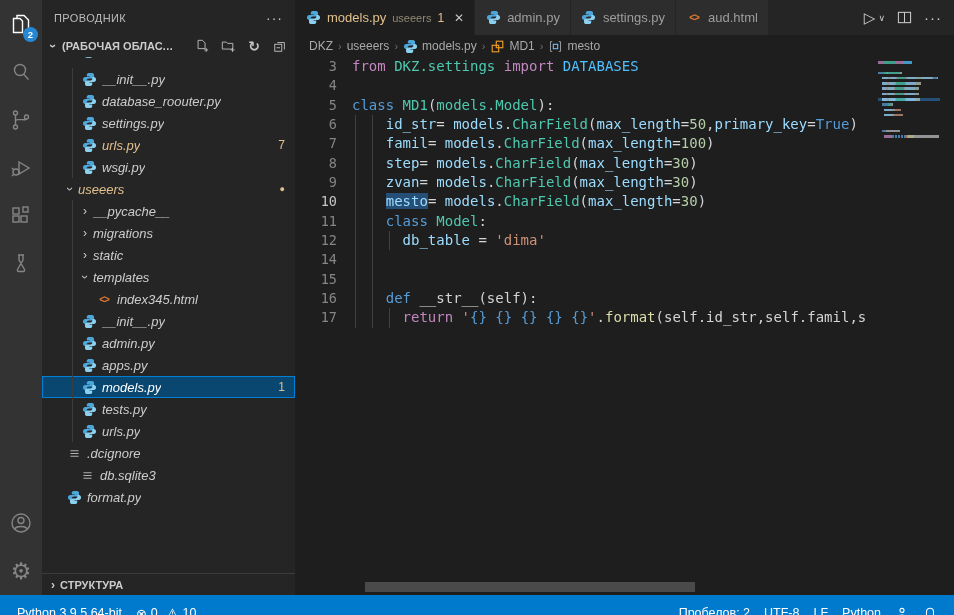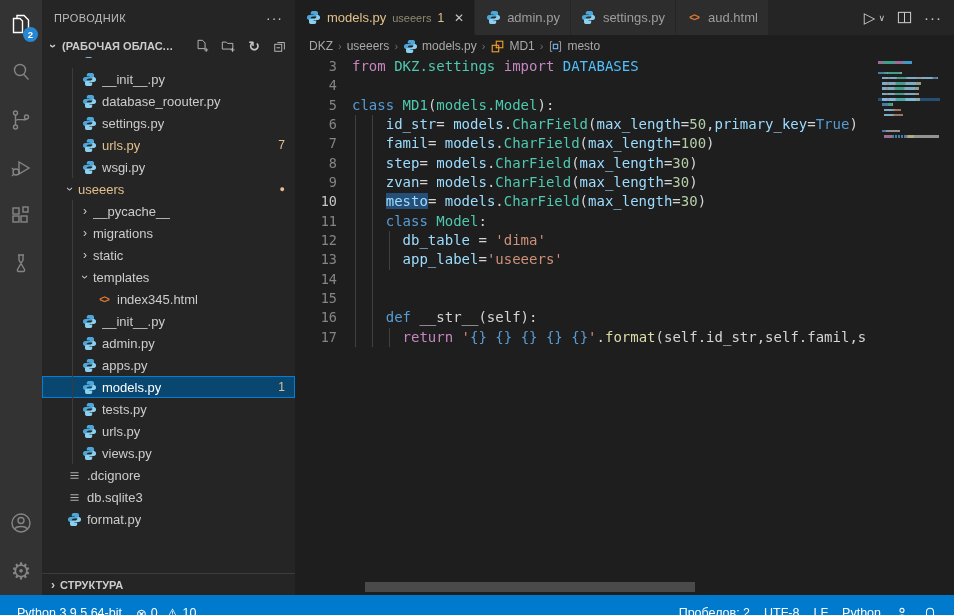--- a/index.html
+++ b/index.html
@@ -35,21 +35,21 @@
     color:#c5c5c5; cursor:pointer; }
   .hdr-icons svg { width:14px; height:14px; stroke:#c5c5c5; fill:none; stroke-width:1; }
 
   .tree { position:relative; }
   .tree-row { height:22px; display:flex; align-items:center; position:relative; cursor:pointer; }
   .tree-row.selected { background:#094771; outline:1px solid #007fd4; outline-offset:-1px; color:#ffffff; }
   .tree-row .chev { width:16px; text-align:center; font-size:12px; color:#cccccc; flex:none; }
   .tree-row .chev.exp { transform:rotate(90deg); }
   .tree-row .ficon { width:16px; height:16px; flex:none; margin-right:5px;
     display:flex; align-items:center; justify-content:center; }
-  .tree-row .label { white-space:nowrap; overflow:hidden; }
+  .tree-row .label { white-space:nowrap; overflow:hidden;font-style:italic; }
   .tree-row .badge { margin-left:auto; margin-right:10px; color:#e2c08d; font-size:12px; }
   .tree-row.gold .label { color:#e2c08d; }
   .tree-row .guide { position:absolute; left:30px; top:0; bottom:0; width:1px; background:#3c3c3c; }
   .clip-row { height:11px; overflow:hidden; }
   .clip-row .inner { transform:translateY(-11px); opacity:.85; }
   .html-glyph { color:#e37933; font-weight:bold; font-size:10px; letter-spacing:-1px; }
   .outline-bar { position:absolute; left:0; bottom:0; width:100%; height:22px;
     border-top:1px solid #3c3c3c; display:flex; align-items:center; padding-left:4px;
     font-size:11px; font-weight:bold; color:#cccccc; cursor:pointer; }
   .outline-bar .chev { width:14px; font-size:12px; text-align:center; }
@@ -398,45 +398,32 @@
             <span class="ficon">
               <svg viewBox="0 0 16 16" width="15" height="15">
                 <path fill="#4da6d9" d="M7.9 1C6.3 1 5.1 1.6 5.1 3v1.9h3v.5H3.4C2 5.4 1 6.4 1 8c0 1.6 1 2.6 2.4 2.6H5V9.2C5 7.8 6.2 7 7.6 7h3c1.2 0 2.2-.9 2.2-2.1V3c0-1.4-1.3-2-2.9-2z"></path>
                 <path fill="#8bd0ef" d="M8.1 15c1.6 0 2.8-.6 2.8-2v-1.9h-3v-.5h4.7c1.4 0 2.4-1 2.4-2.6 0-1.6-1-2.6-2.4-2.6H11v1.4c0 1.4-1.2 2.2-2.6 2.2h-3c-1.2 0-2.2.9-2.2 2.1V13c0 1.4 1.3 2 2.9 2z"></path>
               </svg>
             </span>
             <span class="label">urls.py</span>
           </div>
         </div>
         <div class="tree-row">
-          <span class="guide"></span>
-          <div class="" style="display: flex; align-items: center; width: 100%; height: 22px; padding-left: 35px;">
-            <span style="width: 4px; flex: 0 0 auto;"></span>
-            <span class="ficon">
-              <svg viewBox="0 0 16 16" width="15" height="15">
-                <path fill="#4da6d9" d="M7.9 1C6.3 1 5.1 1.6 5.1 3v1.9h3v.5H3.4C2 5.4 1 6.4 1 8c0 1.6 1 2.6 2.4 2.6H5V9.2C5 7.8 6.2 7 7.6 7h3c1.2 0 2.2-.9 2.2-2.1V3c0-1.4-1.3-2-2.9-2z"></path>
-                <path fill="#8bd0ef" d="M8.1 15c1.6 0 2.8-.6 2.8-2v-1.9h-3v-.5h4.7c1.4 0 2.4-1 2.4-2.6 0-1.6-1-2.6-2.4-2.6H11v1.4c0 1.4-1.2 2.2-2.6 2.2h-3c-1.2 0-2.2.9-2.2 2.1V13c0 1.4 1.3 2 2.9 2z"></path>
-              </svg>
-            </span>
-            <span class="label">views.py</span>
-          </div>
-        </div>
-        <div class="tree-row">
           <div class="" style="display: flex; align-items: center; width: 100%; height: 22px; padding-left: 20px;">
             <span style="width: 4px; flex: 0 0 auto;"></span>
             <span class="ficon">
               <svg viewBox="0 0 16 16" width="13" height="13">
                 <path stroke="#b0b0b0" stroke-width="1.3" d="M3 4.5 H13 M3 8 H13 M3 11.5 H13"></path>
               </svg>
             </span>
             <span class="label">.dcignore</span>
           </div>
         </div>
         <div class="tree-row">
-          <div class="" style="display: flex; align-items: center; width: 100%; height: 22px; padding-left: 20px;">
+          <div class="" style="display: flex; align-items: center; width: 100%; height: 22px; padding-left: 33px;">
             <span style="width: 4px; flex: 0 0 auto;"></span>
             <span class="ficon">
               <svg viewBox="0 0 16 16" width="13" height="13">
                 <path stroke="#b0b0b0" stroke-width="1.3" d="M3 4.5 H13 M3 8 H13 M3 11.5 H13"></path>
               </svg>
             </span>
             <span class="label">db.sqlite3</span>
           </div>
         </div>
         <div class="tree-row">
@@ -558,21 +545,20 @@
           <div class="code-line"><span class="ln">3</span><span class="tk-ctrl">from </span><span class="tk-type">DKZ.settings</span><span class="tk-ctrl"> import </span><span class="tk-const">DATABASES</span></div>
           <div class="code-line"><span class="ln">4</span></div>
           <div class="code-line"><span class="ln">5</span><span class="tk-kw">class </span><span class="tk-type">MD1</span><span class="tk-plain">(</span><span class="tk-type">models.Model</span><span class="tk-plain">):</span></div>
           <div class="code-line"><span class="ln">6</span><span class="guide" style="left: 60px;"></span><span class="guide" style="left: 76.86px;"></span><span class="tk-plain">    </span><span class="tk-var">id_str</span><span class="tk-plain">= </span><span class="tk-var">models</span><span class="tk-plain">.</span><span class="tk-type">CharField</span><span class="tk-plain">(</span><span class="tk-var">max_length</span><span class="tk-plain">=</span><span class="tk-num">50</span><span class="tk-plain">,</span><span class="tk-var">primary_key</span><span class="tk-plain">=</span><span class="tk-kw">True</span><span class="tk-plain">)</span></div>
           <div class="code-line"><span class="ln">7</span><span class="guide" style="left: 60px;"></span><span class="guide" style="left: 76.86px;"></span><span class="tk-plain">    </span><span class="tk-var">famil</span><span class="tk-plain">= </span><span class="tk-var">models</span><span class="tk-plain">.</span><span class="tk-type">CharField</span><span class="tk-plain">(</span><span class="tk-var">max_length</span><span class="tk-plain">=</span><span class="tk-num">100</span><span class="tk-plain">)</span></div>
           <div class="code-line"><span class="ln">8</span><span class="guide" style="left: 60px;"></span><span class="guide" style="left: 76.86px;"></span><span class="tk-plain">    </span><span class="tk-var">step</span><span class="tk-plain">= </span><span class="tk-var">models</span><span class="tk-plain">.</span><span class="tk-type">CharField</span><span class="tk-plain">(</span><span class="tk-var">max_length</span><span class="tk-plain">=</span><span class="tk-num">30</span><span class="tk-plain">)</span></div>
           <div class="code-line"><span class="ln">9</span><span class="guide" style="left: 60px;"></span><span class="guide" style="left: 76.86px;"></span><span class="tk-plain">    </span><span class="tk-var">zvan</span><span class="tk-plain">= </span><span class="tk-var">models</span><span class="tk-plain">.</span><span class="tk-type">CharField</span><span class="tk-plain">(</span><span class="tk-var">max_length</span><span class="tk-plain">=</span><span class="tk-num">30</span><span class="tk-plain">)</span></div>
           <div class="code-line"><span class="ln cur">10</span><span class="guide" style="left: 60px;"></span><span class="guide" style="left: 76.86px;"></span><span class="tk-plain">    </span><span class="tk-var sel">mesto</span><span class="tk-plain">= </span><span class="tk-var">models</span><span class="tk-plain">.</span><span class="tk-type">CharField</span><span class="tk-plain">(</span><span class="tk-var">max_length</span><span class="tk-plain">=</span><span class="tk-num">30</span><span class="tk-plain">)</span></div>
           <div class="code-line"><span class="ln">11</span><span class="guide" style="left: 60px;"></span><span class="guide" style="left: 76.86px;"></span><span class="tk-plain">    </span><span class="tk-kw">class </span><span class="tk-type">Model</span><span class="tk-plain">:</span></div>
           <div class="code-line"><span class="ln">12</span><span class="guide" style="left: 60px;"></span><span class="guide" style="left: 76.86px;"></span><span class="guide" style="left: 93.72px;"></span><span class="tk-plain">      </span><span class="tk-var">db_table</span><span class="tk-plain"> = </span><span class="tk-str">'dima'</span></div>
-          <div class="code-line"><span class="ln">13</span><span class="guide" style="left: 60px;"></span><span class="guide" style="left: 76.86px;"></span><span class="guide" style="left: 93.72px;"></span><span class="tk-plain">      </span><span class="tk-var">app_label</span><span class="tk-plain">=</span><span class="tk-str">'useeers'</span></div>
           <div class="code-line"><span class="ln">14</span><span class="guide" style="left: 60px;"></span><span class="guide" style="left: 76.86px;"></span></div>
           <div class="code-line"><span class="ln">15</span><span class="guide" style="left: 60px;"></span><span class="guide" style="left: 76.86px;"></span></div>
           <div class="code-line"><span class="ln">16</span><span class="guide" style="left: 60px;"></span><span class="guide" style="left: 76.86px;"></span><span class="tk-plain">    </span><span class="tk-kw">def </span><span class="tk-plain">__str__(self):</span></div>
           <div class="code-line"><span class="ln">17</span><span class="guide" style="left: 60px;"></span><span class="guide" style="left: 76.86px;"></span><span class="guide" style="left: 93.72px;"></span><span class="tk-plain">      </span><span class="tk-ctrl">return </span><span class="tk-str">'</span><span class="tk-fmt">{}</span><span class="tk-str"> </span><span class="tk-fmt">{}</span><span class="tk-str"> </span><span class="tk-fmt">{}</span><span class="tk-str"> </span><span class="tk-fmt">{}</span><span class="tk-str"> </span><span class="tk-fmt">{}</span><span class="tk-str">'</span><span class="tk-plain">.</span><span class="tk-fn">format</span><span class="tk-plain">(self.id_str,self.famil,s</span></div>
         </div>
       <div class="minimap" id="minimap">
           <div class="mm-row"><span style="width: 5px; background: rgb(197, 134, 192); opacity: 0.75;"></span><span style="width: 12px; background: rgb(78, 201, 176); opacity: 0.75;"></span><span style="width: 8px; background: rgb(197, 134, 192); opacity: 0.75;"></span><span style="width: 9px; background: rgb(79, 193, 255); opacity: 0.75;"></span></div>
           <div class="mm-row"></div>
           <div class="mm-row"><span style="width: 6px; background: rgb(86, 156, 214); opacity: 0.75;"></span><span style="width: 3px; background: rgb(78, 201, 176); opacity: 0.75;"></span><span style="width: 1px; background: rgb(187, 187, 187); opacity: 0.75;"></span><span style="width: 12px; background: rgb(78, 201, 176); opacity: 0.75;"></span><span style="width: 2px; background: rgb(187, 187, 187); opacity: 0.75;"></span></div>
           <div class="mm-row"><span style="width: 4px;"></span><span style="width: 6px; background: rgb(156, 220, 254); opacity: 0.75;"></span><span style="width: 2px; background: rgb(187, 187, 187); opacity: 0.75;"></span><span style="width: 6px; background: rgb(156, 220, 254); opacity: 0.75;"></span><span style="width: 1px; background: rgb(187, 187, 187); opacity: 0.75;"></span><span style="width: 9px; background: rgb(78, 201, 176); opacity: 0.75;"></span><span style="width: 1px; background: rgb(187, 187, 187); opacity: 0.75;"></span><span style="width: 10px; background: rgb(156, 220, 254); opacity: 0.75;"></span><span style="width: 1px; background: rgb(187, 187, 187); opacity: 0.75;"></span><span style="width: 2px; background: rgb(181, 206, 168); opacity: 0.75;"></span><span style="width: 1px; background: rgb(187, 187, 187); opacity: 0.75;"></span><span style="width: 11px; background: rgb(156, 220, 254); opacity: 0.75;"></span><span style="width: 1px; background: rgb(187, 187, 187); opacity: 0.75;"></span><span style="width: 4px; background: rgb(86, 156, 214); opacity: 0.75;"></span><span style="width: 1px; background: rgb(187, 187, 187); opacity: 0.75;"></span></div>

